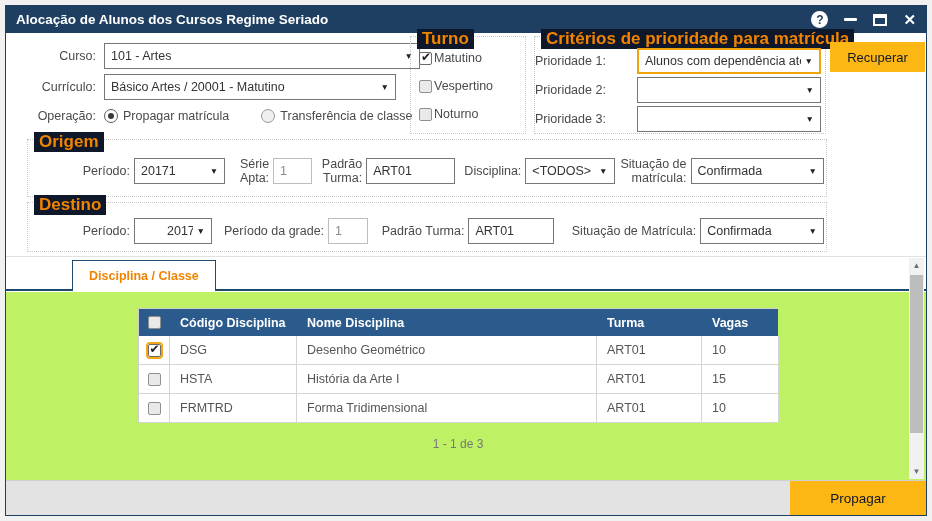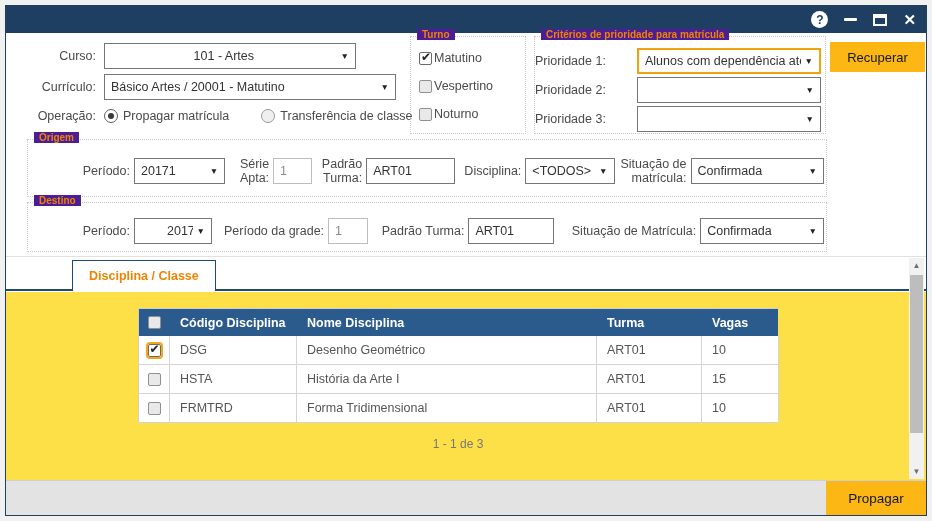--- a/index.html
+++ b/index.html
@@ -31,21 +31,21 @@
   .cb.checked::after { content:"✔"; position:absolute; left:1px; top:-3px; font-size:12px; color:#222; }
   .cb-label { margin-left:2px; }
 
   .rb { width:14px; height:14px; border:1px solid #9a9a9a; border-radius:50%; background:#efefef; display:inline-block; position:relative; flex:none; cursor:pointer; }
   .rb.selected { background:#fff; border-color:#5f5f5f; }
   .rb.selected::after { content:""; position:absolute; left:3px; top:3px; width:6px; height:6px; border-radius:50%; background:#3a3a3a; }
   .rb-label { margin-left:5px; }
 
   
   .grp { position:absolute; border:1px dotted #c9c9c9; }
-  .grp-legend { position:absolute; top:-8px; left:6px; background:#4c1d95; padding:0 5px; color:#f08400; font-weight:bold; font-size:10px; white-space:nowrap; }
+  .grp-legend { position:absolute; top:-8px; left:6px; background:#0f172a; padding:0 5px; color:#f08400; font-weight:bold; font-size:17px; white-space:nowrap; }
 
   
   .frow { position:absolute; display:flex; align-items:center; }
   .labelcol { width:84px; text-align:right; margin-right:8px; flex:none; }
 
   .turno-opt { display:flex; align-items:center; position:absolute; left:8px; }
 
   .crit-row { position:absolute; display:flex; align-items:center; left:0; width:100%; }
   .crit-label { width:97px; text-align:left; margin-right:5px; flex:none; }
 
@@ -57,21 +57,21 @@
   .lbl-r { text-align:right; flex:none; line-height:1.15; }
 
   
   .tabzone { position:absolute; left:0; right:0; top:250px; height:36px; border-top:1px solid #e2e2e2; }
   .tab-underline { position:absolute; left:0; right:0; top:32px; height:2px; background:#1e4a70; }
   .tab { position:absolute; display:flex; align-items:center; justify-content:center; font-weight:bold; font-size:12.5px; cursor:pointer; }
   .tab.inactive { left:6px; top:8px; height:26px; padding:0 14px; background:#a16207; color:#fff;margin-top:28px; }
   .tab.active { left:66px; top:3px; height:31px; padding:12px 16px; background:#fff; color:#f08400; border:1px solid #1e4a70; border-bottom:none; z-index:2; }
 
   
-  .tabpanel { position:absolute; left:0; right:0; top:286px; bottom:35px; background:#fde047; }
+  .tabpanel { position:absolute; left:0; right:0; top:286px; bottom:35px; background:#bef264; }
   .table { position:absolute; left:132px; top:16px; width:640px; border-left:1px solid #cfcfcf; border-top:1px solid #cfcfcf; }
   .thead { display:flex; background:#2a5b8c; color:#fff; font-weight:bold; height:27px; align-items:center; }
   .trow { display:flex; background:#fff; height:29px; align-items:center; border-bottom:1px solid #d4d4d4; color:#555; }
   .td, .th { padding:0 10px; white-space:nowrap; overflow:hidden; height:100%; display:flex; align-items:center; }
   .td { border-right:1px solid #d4d4d4; }
   .th { border-right:1px solid rgba(255,255,255,0); }
   .c-cb { width:31px; justify-content:center; padding:0; flex:none; }
   .c-cod { width:127px; flex:none; }
   .c-nom { width:300px; flex:none; }
   .c-tur { width:105px; flex:none; }
@@ -81,39 +81,40 @@
 
   
   .scrollbar { position:absolute; right:2px; top:252px; bottom:36px; width:15px; background:#f1f1f1; }
   .scroll-arrow { position:absolute; left:0; width:15px; height:15px; color:#6e6e6e; font-size:8px; display:flex; align-items:center; justify-content:center; cursor:pointer; }
   .scroll-up { top:0; }
   .scroll-down { bottom:0; }
   .scroll-thumb { position:absolute; left:1px; top:17px; width:13px; height:158px; background:#bdbdbd; cursor:pointer; }
 
   
   .footer { position:absolute; left:0; right:0; bottom:0; height:35px; background:#e3e3e3; border-top:1px solid #d0d0d0; }
-  #propagar { position:absolute; right:0; top:0; height:34px; width:100px; font-size:13.5px; }
+  #propagar { position:absolute; right:0; top:0; height:34px; width:136px; font-size:13.5px; }
 </style>
 </head>
 <body>
 
 <div class="dialog">
 
   <div class="titlebar">
+    <span class="title">Alocação de Alunos dos Cursos Regime Seriado</span>
     <span class="tb-icons">
       <span class="help-icon">?</span>
       <span class="min-icon"></span>
       <span class="max-icon"></span>
       <span class="close-icon">✕</span>
     </span>
   </div>
 
   <div class="frow" style="left:6px; top:37px;">
     <span class="flabel labelcol">Curso:</span>
-    <div class="select" style="width:252px;text-align:center;">
+    <div class="select" style="width:316px;">
       <span class="sel-val">101 - Artes</span>
     </div>
   </div>
 
   <div class="frow" style="left:6px; top:68px;">
     <span class="flabel labelcol">Currículo:</span>
     <div class="select" style="width:292px;">
       <span class="sel-val">Básico Artes / 20001 - Matutino</span>
     </div>
   </div>

